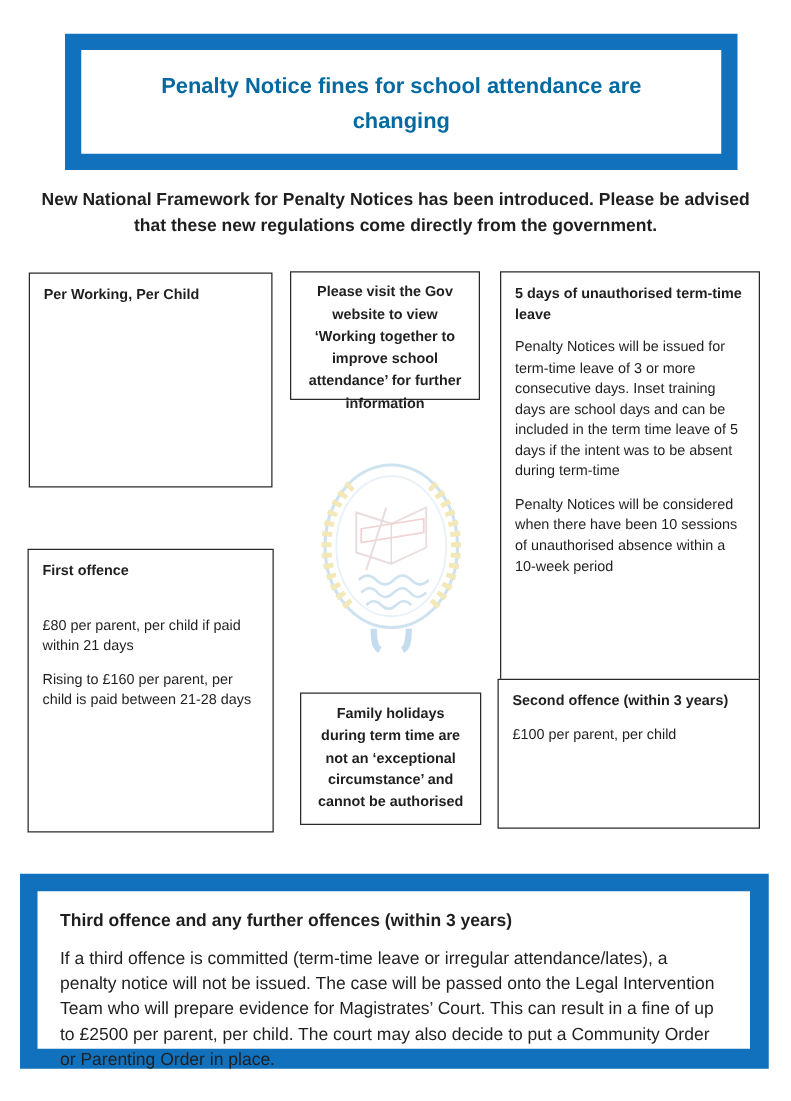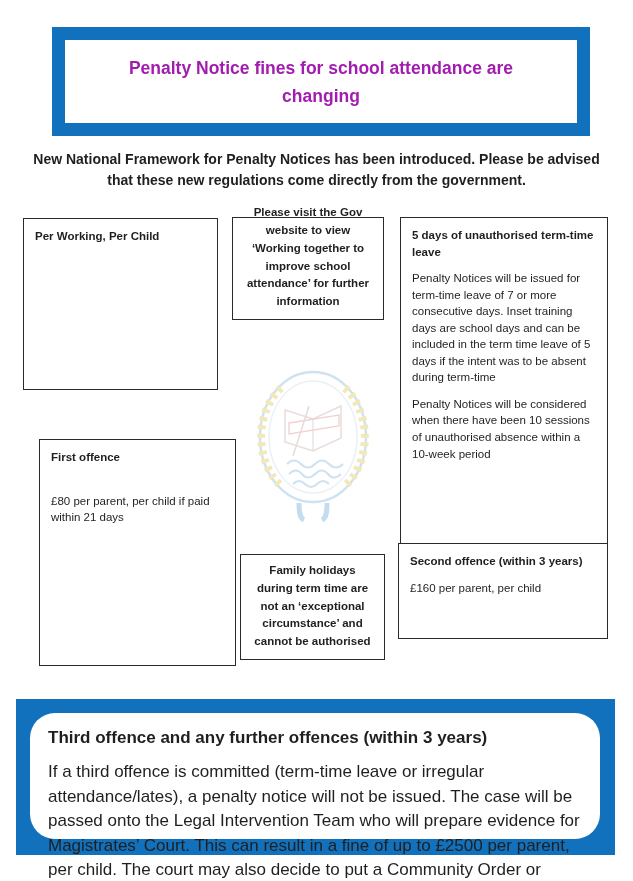--- a/index.html
+++ b/index.html
@@ -22,21 +22,21 @@
     background: var(--accent);
   }
   .title-inner {
     position: absolute; left: 13px; top: 13px; right: 13px; bottom: 13px;
     background: #ffffff;
     display: flex; align-items: center; justify-content: center;
   }
   .page-title {
     margin: 0; padding: 0 28px;
     font-size: 17.5px; font-weight: bold; line-height: 1.6;
-    text-align: center; color: #a21caf;
+    text-align: center; color: #0369a1;
   }
 
   
   .intro {
     position: absolute; top: 149px; left: 50%;
     transform: translateX(-50%);
     width: 572px; margin: 0;
     text-align: center; font-weight: bold;
     font-size: 14px; line-height: 1.5;
   }
@@ -48,52 +48,52 @@
     background: #ffffff;
     padding: 9px 11px;
     font-size: 11.5px; line-height: 1.44;
   }
   .box p { margin: 0 0 10px 0; }
   .box p:last-child { margin-bottom: 0; }
   .box-title { font-weight: bold; margin: 0 0 10px 0; }
   .gap-before { margin-top: 27px !important; }
 
   .center-box {
-    display: flex; align-items: flex-end; justify-content: center;
+    display: flex; align-items: flex-start; justify-content: center;
     text-align: center; font-weight: bold;
     padding: 8px 9px;
   }
   .center-box p { margin: 0; line-height: 1.55; }
 
   #box-per-parent     { left: 23px;  top: 218px; width: 195px; height: 172px; }
   #box-gov            { left: 232px; top: 217px; width: 152px; height: 103px; }
   #box-five-days      { left: 400px; top: 217px; width: 208px; height: 380px; }
-  #box-first-offence  { left: 22px;  top: 439px; width: 197px; height: 227px; margin-left: 17px; }
+  #box-first-offence  { left: 22px;  top: 439px; width: 197px; height: 227px; }
   #box-family         { left: 240px; top: 554px; width: 145px; height: 106px; }
-  #box-second-offence { left: 398px; top: 543px; width: 210px; height: 96px; }
+  #box-second-offence { left: 398px; top: 543px; width: 210px; height: 120px; }
 
   
   .crest {
     position: absolute; left: 255px; top: 366px;
     width: 116px; height: 168px;
     opacity: 0.6; pointer-events: none;
   }
 
   
   .bottom-banner {
     position: absolute; left: 16px; top: 699px;
     width: 599px; height: 156px;
     background: var(--accent);
     padding: 14px 15px 16px 14px;
   }
   .bottom-inner {
     width: 100%; height: 100%;
     background: #ffffff;
     padding: 13px 18px;
-    font-size: 17px; line-height: 1.44; border-radius: 25px;
+    font-size: 14px; line-height: 1.44;
   }
   .bottom-inner p { margin: 0 0 10px 0; }
   .bottom-inner p:last-child { margin-bottom: 0; }
 </style>
 </head>
 <body>
 
 <div class="page">
 
   <div class="title-box">
@@ -107,27 +107,28 @@
   <div class="box" id="box-per-parent">
     <p class="box-title">Per Working, Per Child</p>
   </div>
 
   <div class="box center-box" id="box-gov">
     <p>Please visit the Gov website to view ‘Working together to improve school attendance’ for further information</p>
   </div>
 
   <div class="box" id="box-five-days">
     <p class="box-title">5 days of unauthorised term-time leave</p>
-    <p>Penalty Notices will be issued for term-time leave of 7 or more consecutive days. Inset training days are school days and can be included in the term time leave of 5 days if the intent was to be absent during term-time</p>
+    <p>Penalty Notices will be issued for term-time leave of 3 or more consecutive days. Inset training days are school days and can be included in the term time leave of 5 days if the intent was to be absent during term-time</p>
     <p>Penalty Notices will be considered when there have been 10 sessions of unauthorised absence within a 10-week period</p>
   </div>
 
   <div class="box" id="box-first-offence">
     <p class="box-title">First offence</p>
     <p class="gap-before">£80 per parent, per child if paid within 21 days</p>
+    <p>Rising to £160 per parent, per child is paid between 21-28 days</p>
   </div>
 
   <svg class="crest" viewBox="0 0 116 168" xmlns="http://www.w3.org/2000/svg" aria-hidden="true">
     <ellipse cx="58" cy="71" rx="53" ry="65" fill="none" stroke="#aecfe6" stroke-width="2.5"></ellipse>
     <ellipse cx="58" cy="71" rx="44" ry="56" fill="none" stroke="#d9e8f4" stroke-width="1.5"></ellipse>
     <path d="M 26,22 A 49,61 0 0 0 26,120" fill="none" stroke="#ecd98a" stroke-width="8" stroke-dasharray="4 4.5"></path>
     <path d="M 90,22 A 49,61 0 0 1 90,120" fill="none" stroke="#ecd98a" stroke-width="8" stroke-dasharray="4 4.5"></path>
     <path d="M30,44 L58,53 L86,40 L86,72 L58,85 L30,76 Z" fill="none" stroke="#d9c6c6" stroke-width="1.5"></path>
     <path d="M58,53 L58,85" fill="none" stroke="#d9c6c6" stroke-width="1.2"></path>
     <path d="M34,57 L84,49 L84,60 L34,68 Z" fill="none" stroke="#e8b4b4" stroke-width="1.4"></path>
@@ -138,21 +139,21 @@
     <path d="M44,137 c0,10 1,15 5,17" fill="none" stroke="#9cc6e4" stroke-width="5"></path>
     <path d="M72,137 c0,10 -1,15 -5,17" fill="none" stroke="#9cc6e4" stroke-width="5"></path>
   </svg>
 
   <div class="box center-box" id="box-family">
     <p>Family holidays during term time are not an ‘exceptional circumstance’ and cannot be authorised</p>
   </div>
 
   <div class="box" id="box-second-offence">
     <p class="box-title">Second offence (within 3 years)</p>
-    <p>£160 per parent, per child</p>
+    <p>£100 per parent, per child</p>
   </div>
 
   <div class="bottom-banner">
     <div class="bottom-inner">
       <p class="box-title">Third offence and any further offences (within 3 years)</p>
       <p>If a third offence is committed (term-time leave or irregular attendance/lates), a penalty notice will not be issued. The case will be passed onto the Legal Intervention Team who will prepare evidence for Magistrates’ Court. This can result in a fine of up to £2500 per parent, per child. The court may also decide to put a Community Order or Parenting Order in place.</p>
     </div>
   </div>
 
 </div>

